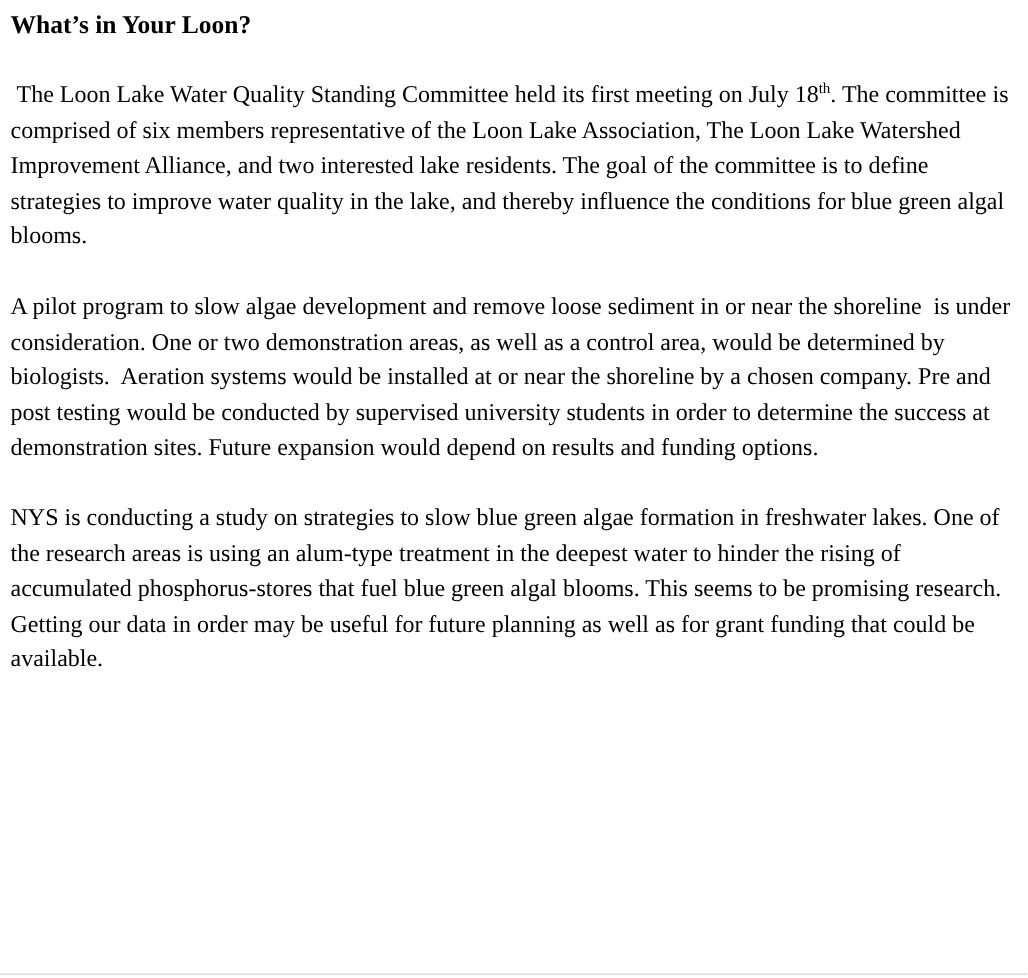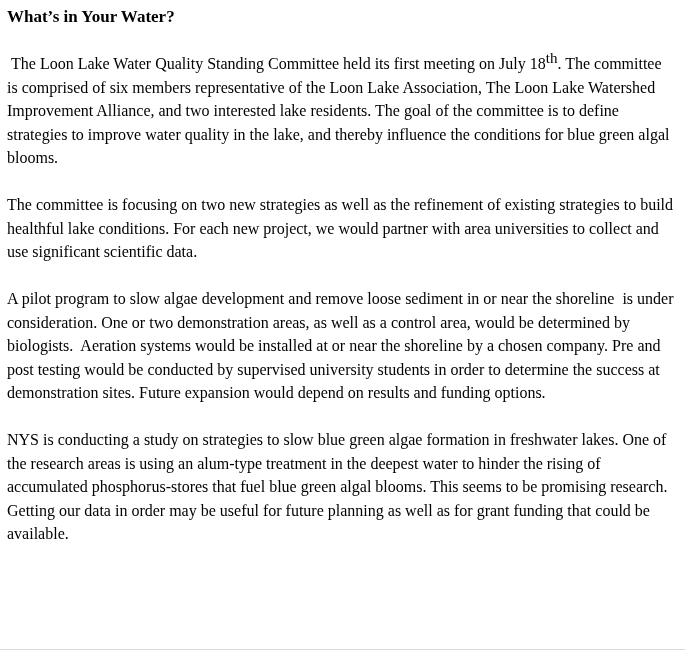--- a/index.html
+++ b/index.html
@@ -28,43 +28,42 @@
     font-size: 17px;
     font-weight: bold;
     margin: 0 0 23.5px 0;
     line-height: 23.5px;
     white-space: pre-wrap;
   }
   .underline {
     text-decoration: underline;
   }
   sup.ordinal {
-    font-size: 15px;
+    font-size: 10px;
     line-height: 0;
     vertical-align: super;
   }
   .bottom-divider {
     position: absolute;
     left: 0;
     right: 0;
     bottom: 2px;
     height: 0;
     border-top: 1px solid #d9d9d9;
   }
 </style>
 </head>
 <body>
 
 <div class="doc">
 
-  <h1 class="doc-title">What’s in Your Water?</h1>
+  <h1 class="doc-title">What’s in Your Loon?</h1>
 
   <p><span> The Loon Lake Water Quality Standing Committee held its first meeting on July 18</span><sup class="ordinal">th</sup><span>. The committee is comprised of six members representative of the Loon Lake Association, The Loon Lake Watershed Improvement Alliance, and two interested lake residents. The goal of the committee is to define strategies to improve water quality in the lake, and thereby influence the conditions for blue green algal blooms.</span></p>
 
-  <p>The committee is focusing on two new strategies as well as the refinement of existing strategies to build healthful lake conditions. For each new project, we would partner with area universities to collect and use significant scientific data.</p>
 
 
   <p>A pilot program to slow algae development and remove loose sediment in or near the shoreline  is under consideration. One or two demonstration areas, as well as a control area, would be determined by biologists.  Aeration systems would be installed at or near the shoreline by a chosen company. Pre and post testing would be conducted by supervised university students in order to determine the success at demonstration sites. Future expansion would depend on results and funding options.</p>
 
 
   <p>NYS is conducting a study on strategies to slow blue green algae formation in freshwater lakes. One of the research areas is using an alum-type treatment in the deepest water to hinder the rising of accumulated phosphorus-stores that fuel blue green algal blooms. This seems to be promising research. Getting our data in order may be useful for future planning as well as for grant funding that could be available.</p>
 
 </div>
 
 <div class="bottom-divider"></div>

